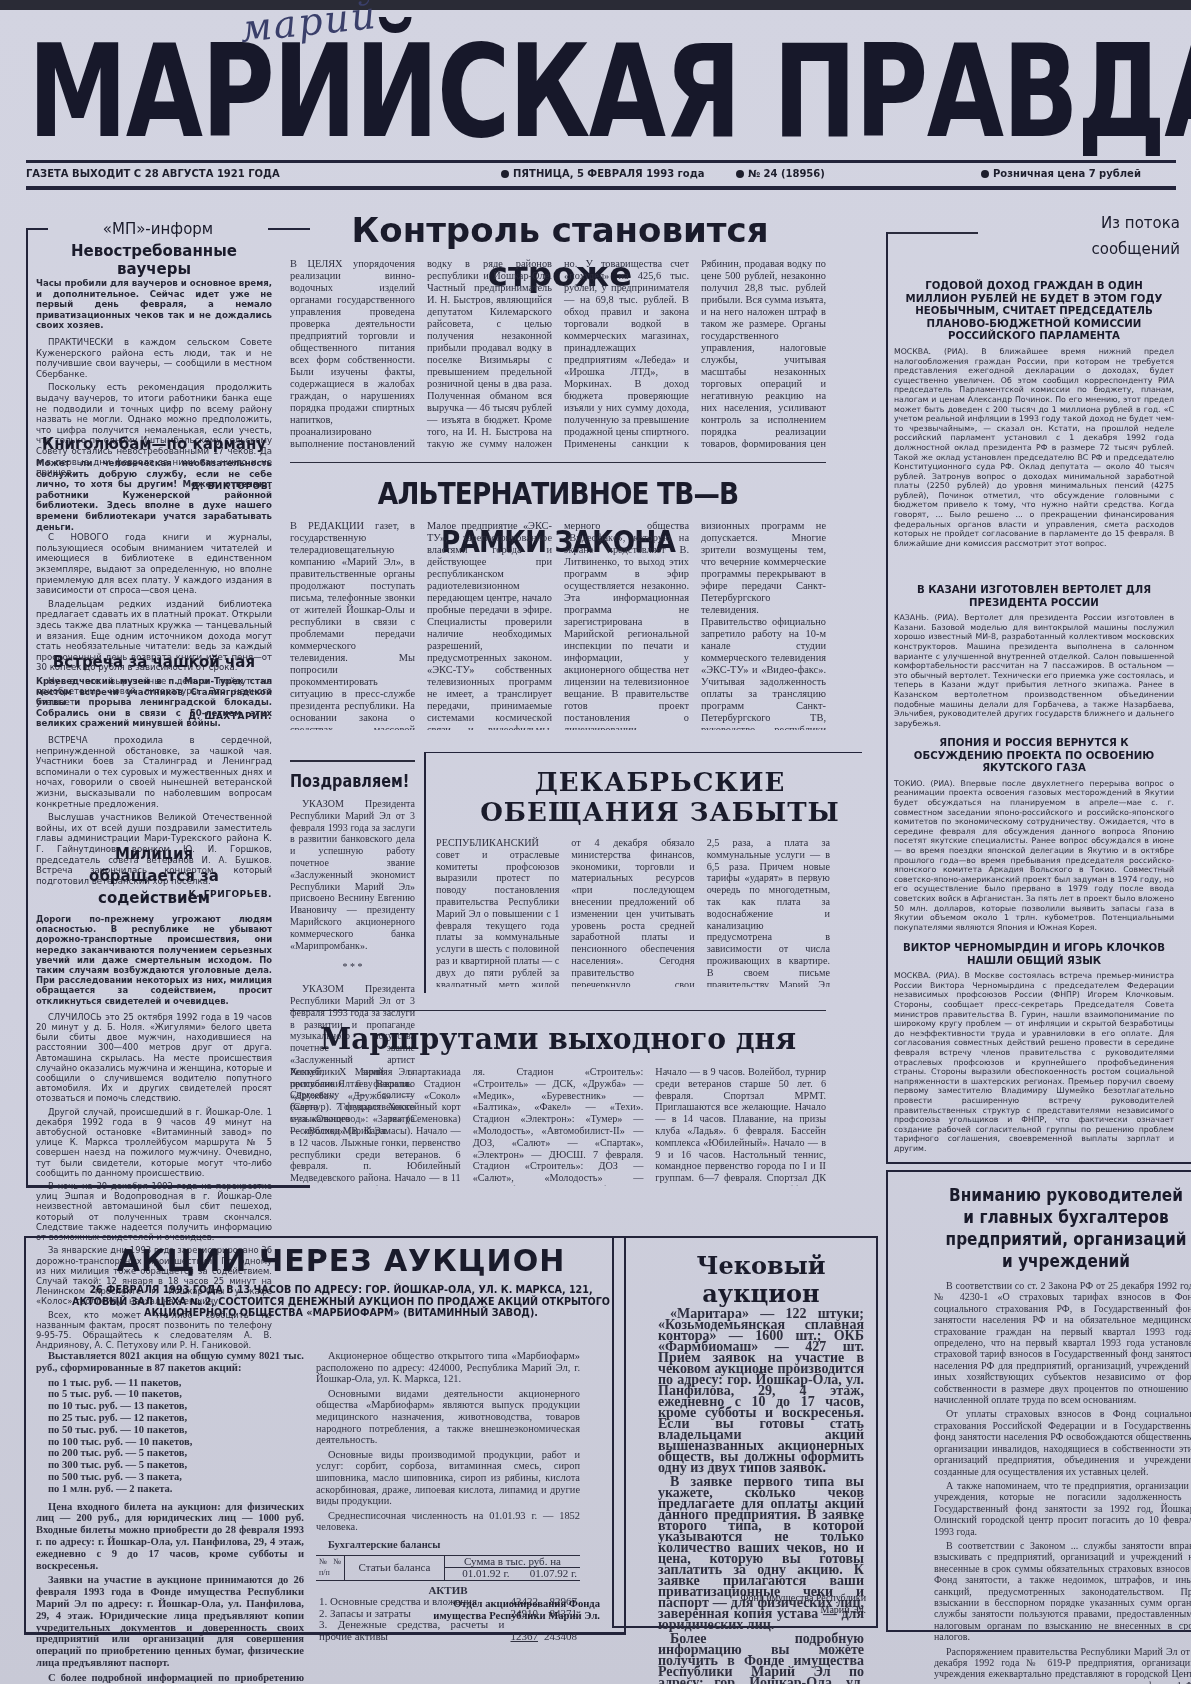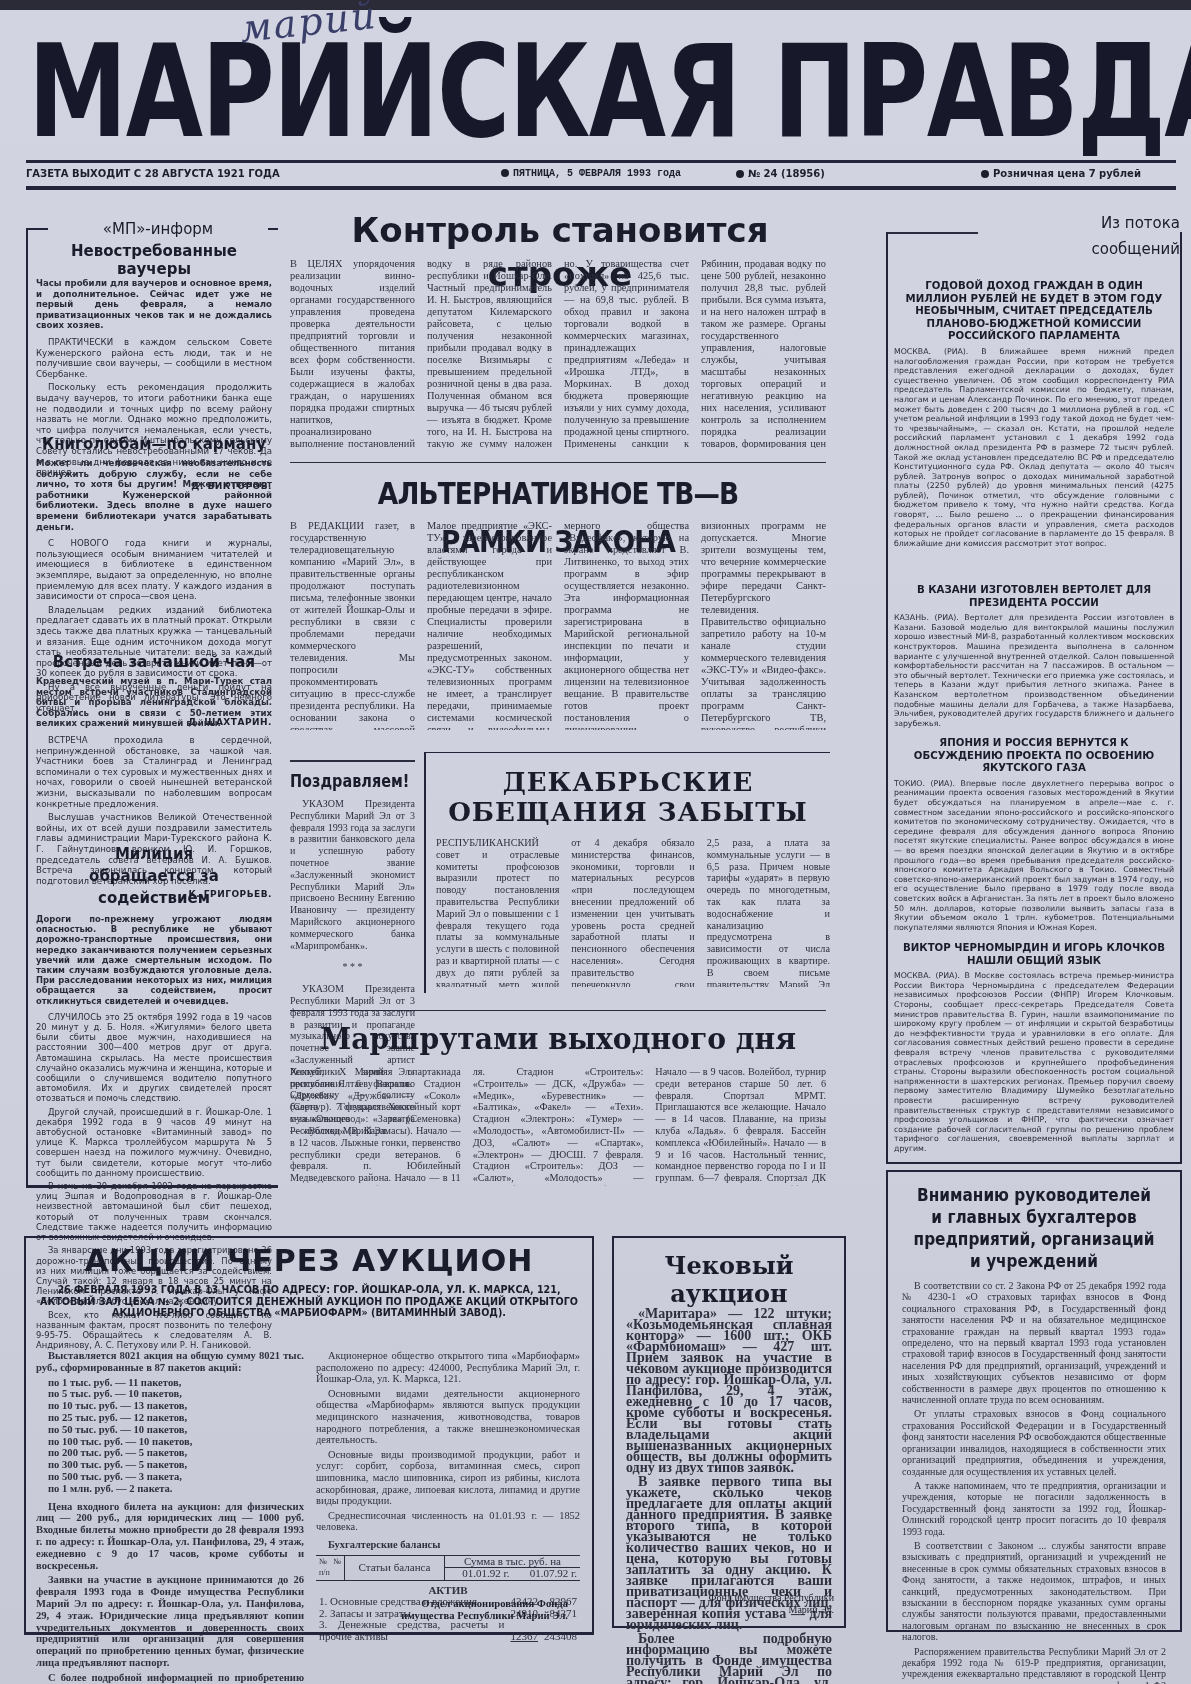--- a/index.html
+++ b/index.html
@@ -17,21 +17,21 @@
     font-size:38px; color:#3a3f6a; transform:rotate(-6deg); letter-spacing:2px; }
   .masthead { position:absolute; left:28px; top:32px; width:1150px; height:120px;
     font-family:"DejaVu Sans", sans-serif; font-weight:bold; font-size:128px; line-height:120px;
     color:#17182a; letter-spacing:-2px; transform:scaleX(0.78); transform-origin:left top; white-space:nowrap; }
   .rule { position:absolute; height:3px; background:#23243a; }
   .infobar { position:absolute; left:26px; top:166px; width:1150px; height:16px;
     font-family:"DejaVu Sans", sans-serif; font-weight:bold; font-size:10px; color:#1d1e2c; }
   .infobar span { position:absolute; top:2px; white-space:nowrap; }
   .dot { display:inline-block; width:8px; height:8px; border-radius:50%; background:#1d1e2c; margin-right:4px; vertical-align:-1px; }
 
-  .box { position:absolute; border:2px solid #23243a; }
+  .box { position:absolute; border:2px solid #23243a;padding-left:32px; }
   .hd-sans { font-family:"DejaVu Sans", sans-serif; font-weight:bold; color:#1a1b2b; text-align:center; }
   .hd-cond { font-family:"DejaVu Sans", sans-serif; font-weight:bold; color:#1a1b2b; text-align:center;
     transform-origin:center top; }
   .hd-serif { font-family:"DejaVu Serif", serif; font-weight:bold; color:#1a1b2b; text-align:center; }
   .txt { font-family:"DejaVu Sans", sans-serif; font-size:9.3px; line-height:11.6px; color:#2a2b3a; text-align:justify; }
   .txt-serif { font-family:"Liberation Serif", serif; font-size:11.2px; line-height:12.6px; color:#2f3040; text-align:justify; }
   .lead { font-weight:bold; }
   .sig { font-family:"DejaVu Sans", sans-serif; font-weight:bold; font-size:9px; text-align:right; letter-spacing:0.5px; }
   .abs { position:absolute; }
   .cols { position:absolute; display:flex; gap:12px; }
@@ -47,21 +47,21 @@
 <body>
 
 <div class="page">
   <div class="topband"></div>
   <div class="handwrite">марий</div>
   <div class="masthead">МАРИЙСКАЯ ПРАВДА</div>
 
   <div class="rule" style="left:26px;top:160px;width:1150px;"></div>
   <div class="infobar">
     <span style="left:0;">ГАЗЕТА ВЫХОДИТ С 28 АВГУСТА 1921 ГОДА</span>
-    <span style="left:475px;font-family:Liberation Mono, monospace;"><i class="dot"></i><b>ПЯТНИЦА, 5 ФЕВРАЛЯ 1993 года</b></span>
+    <span style="left:475px;"><i class="dot"></i><b>ПЯТНИЦА, 5 ФЕВРАЛЯ 1993 года</b></span>
     <span style="left:710px;"><i class="dot"></i><b>№ 24 (18956)</b></span>
     <span style="left:955px;"><i class="dot"></i><b>Розничная цена 7 рублей</b></span>
   </div>
   <div class="rule" style="left:26px;top:186px;width:1150px;height:4px;"></div>
 
   <div class="box" style="left:26px;top:228px;width:250px;height:955px;border-right:none;border-bottom-width:3px;">
     <div class="hd-sans" style="position:absolute;left:20px;top:-10px;width:220px;font-size:15px;font-weight:normal;background:#d2d3e0;">«МП»-информ</div>
 
     <div class="abs" style="left:8px;top:12px;width:236px;">
       <div class="hd-sans" style="font-size:15px;margin-bottom:0;">Невостребованные ваучеры</div>
@@ -69,21 +69,21 @@
       <div class="txt" style="font-size:8.6px;line-height:10.6px;margin-top:6px;">
         <p class="p">ПРАКТИЧЕСКИ в каждом сельском Совете Куженерского района есть люди, так и не получившие свои ваучеры, — сообщили в местном Сбербанке.</p>
         <p class="p">Поскольку есть рекомендация продолжить выдачу ваучеров, то итоги работники банка еще не подводили и точных цифр по всему району назвать не могли. Однако можно предположить, что цифра получится немаленькая, если учесть, что только по одному Иштымбальскому сельскому Совету остались невостребованными 17 чеков. Да и в первые дни февраля за ними так никто и не пришел.</p>
       </div>
       <div class="sig">Д. ВИКТОРОВ.</div>
     </div>
 
     <div class="abs" style="left:8px;top:205px;width:236px;">
       <div class="hd-sans" style="font-size:15px;margin-bottom:5px;">Книголюбам—по карману</div>
       <div class="txt lead" style="font-size:8.6px;line-height:10.6px;">Может ли человеческая необязательность сослужить добрую службу, если не себе лично, то хотя бы другим! Может, отвечают работники Куженерской районной библиотеки. Здесь вполне в духе нашего времени библиотекари учатся зарабатывать деньги.</div>
-      <div class="txt" style="font-size:8.6px;line-height:10.6px;margin-top:6px;">
+      <div class="txt" style="font-size:8.6px;line-height:10.6px;">
         <p class="p">С НОВОГО года книги и журналы, пользующиеся особым вниманием читателей и имеющиеся в библиотеке в единственном экземпляре, выдают за определенную, но вполне приемлемую для всех плату. У каждого издания в зависимости от спроса—своя цена.</p>
         <p class="p">Владельцам редких изданий библиотека предлагает сдавать их в платный прокат. Открыли здесь также два платных кружка — танцевальный и вязания. Еще одним источником дохода могут стать необязательные читатели: ведь за каждый просроченный день возврата книги идет пеня—от 30 копеек до рубля в зависимости от срока.</p>
         <p class="p">Ну а все вырученные деньги пойдут на приобретение новой литературы. Это немного утешает.</p>
       </div>
       <div class="sig">Д. ШАХТАРИН.</div>
     </div>
 
     <div class="abs" style="left:8px;top:423px;width:236px;">
       <div class="hd-sans" style="font-size:15px;margin-bottom:5px;">Встреча за чашкой чая</div>
       <div class="txt lead" style="font-size:8.6px;line-height:10.6px;">Краеведческий музей в п. Мари-Турек стал местом встречи участников Сталинградской битвы и прорыва ленинградской блокады. Собрались они в связи с 50-летием этих великих сражений минувшей войны.</div>

